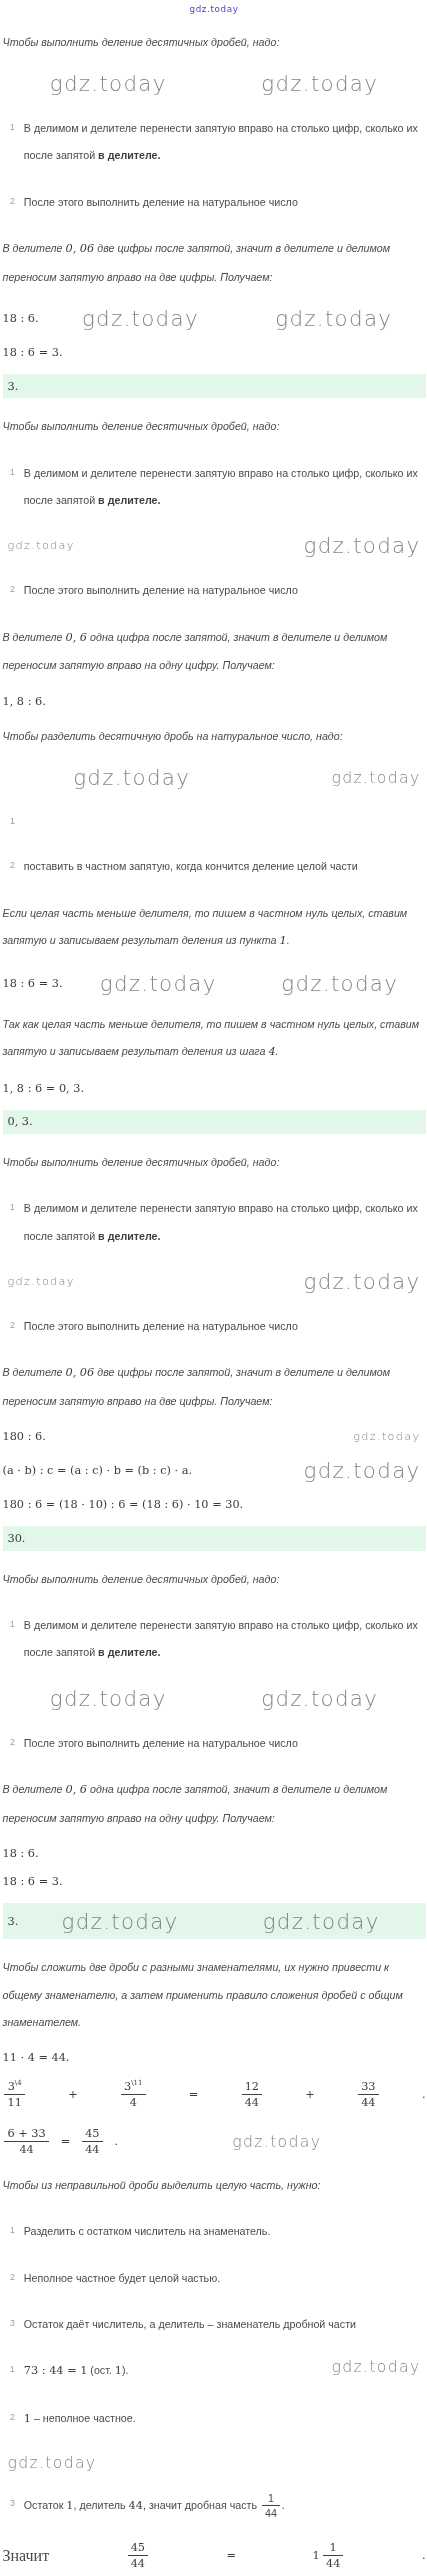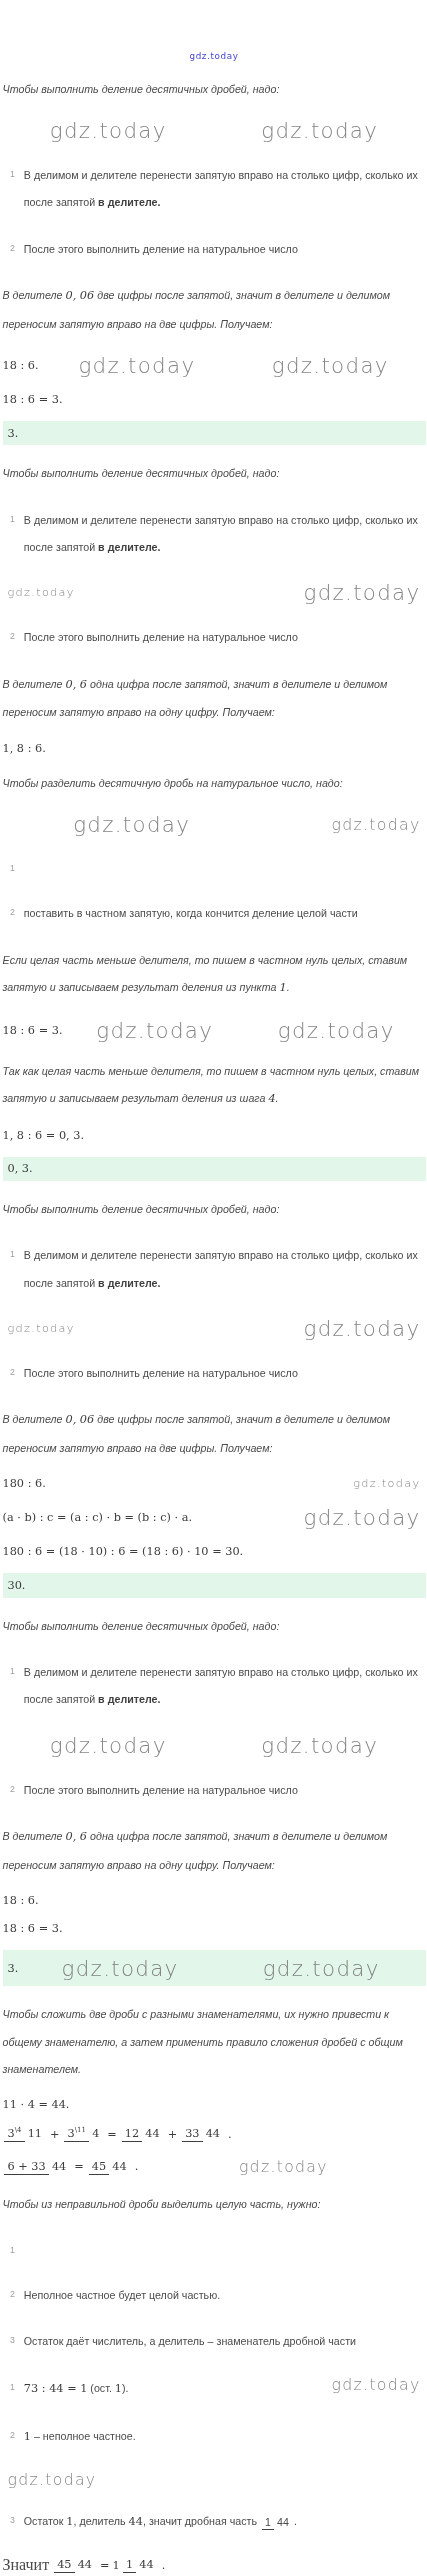--- a/index.html
+++ b/index.html
@@ -1,44 +1,44 @@
 <!DOCTYPE html>
 <html lang="ru" style="font-size:10px"><head>
 <meta charset="utf-8">
 <style>
   html,body{margin:0;padding:0;background:#ffffff;}
   body{
     width:428px; min-height:2576px;
     font-family:"Liberation Sans",sans-serif;
     color:#4b4b4b; font-size:10.7px;
   }
-  .page{padding:1.3px 2.5px 0 2.5px; box-sizing:border-box;margin-top:47px;}
+  .page{padding:1.3px 2.5px 0 2.5px; box-sizing:border-box;}
   .site-link{
     display:block; text-align:center; margin:2.5px auto 6.3px auto;
     color:#4646d0; font-size:8.8px; letter-spacing:0.6px;
     font-family:"DejaVu Sans",sans-serif; text-decoration:none;
   }
   .p{line-height:2.55; margin:15px 0; color:#4b4b4b;font-style:italic;}
   .b{font-weight:bold; color:#3f3f3f;}
   .mt{font-family:"DejaVu Serif",serif; font-size:11.3px; color:#3c3c3c;}
   .it{}
   .plain{font-family:Liberation Serif, serif; font-size:16px; color:#4b4b4b;}
   .li{display:flex; align-items:flex-start; margin:19px 0; padding-left:7.6px;}
   .li .num{color:#9aa0a6; font-size:8.8px; line-height:2.9; margin-right:8.8px; flex:0 0 auto;}
   .li .li-text{line-height:2.55; flex:0 1 auto;}
   .math-line{
     font-family:"DejaVu Serif",serif; font-size:11.3px; color:#3c3c3c;
-    margin:15px 0; display:flex; align-items:center; flex-wrap:wrap; column-gap:3px;
+    margin:15px 0; display:flex; align-items:center; flex-wrap:wrap; column-gap:10px;justify-content:space-between;
   }
   .answer{
     background:#e3f6ea; margin:12.6px 0; padding:5.7px 5px;
     font-family:"DejaVu Serif",serif; font-size:12px; color:#3c3c3c;
     display:flex; align-items:center; column-gap:2.5px;
   }
-  .frac{display:inline-flex; flex-direction:row; text-align:center;
+  .frac{display:inline-flex; flex-direction:column; text-align:center;
         vertical-align:middle; margin:0 1.9px; line-height:1.35;}
   .frac .fn{display:block; padding:0 3.1px; border-bottom:0.6px solid #3f3f3f;}
   .frac .fd{display:block; padding:0 3.1px;}
   .mixed{display:inline-flex; align-items:center;}
   .mixed .whole{margin-right:1.3px;}
   sup.cm,sub.cm{font-size:7px; color:#3c3c3c;}
   sup.cm{vertical-align:super;}
   .wm{
     font-family:"DejaVu Sans",sans-serif; color:#6f6f6f; opacity:.85;
     letter-spacing:1.3px; font-weight:200; white-space:nowrap;
@@ -212,20 +212,21 @@
         <span class="frac">
           <span class="fn"><span>45</span></span>
           <span class="fd"><span>44</span></span>
         </span>
         <span class="mt">.</span>
         <span class="wm md pos-c">gdz.today</span>
       </div>
       <div class="p"><span class="seg">Чтобы из неправильной дроби выделить целую часть, нужно:</span></div>
       <div class="li">
         <span class="num">1</span>
+        <span class="li-text"><span class="seg">Разделить с остатком числитель на знаменатель.</span></span>
       </div>
       <div class="li">
         <span class="num">2</span>
         <span class="li-text"><span class="seg">Неполное частное будет целой частью.</span></span>
       </div>
       <div class="li">
         <span class="num">3</span>
         <span class="li-text"><span class="seg">Остаток даёт числитель, а делитель – знаменатель дробной части</span></span>
       </div>
       <div class="li">

